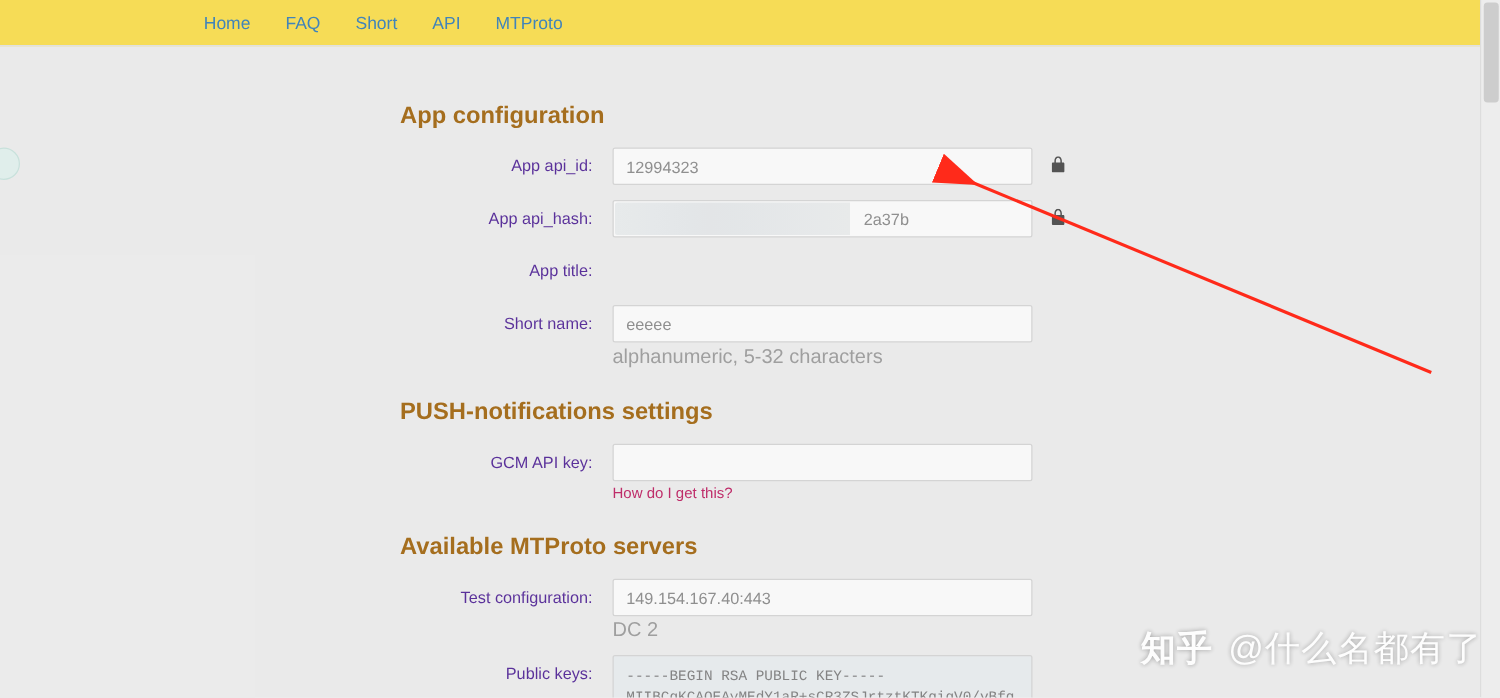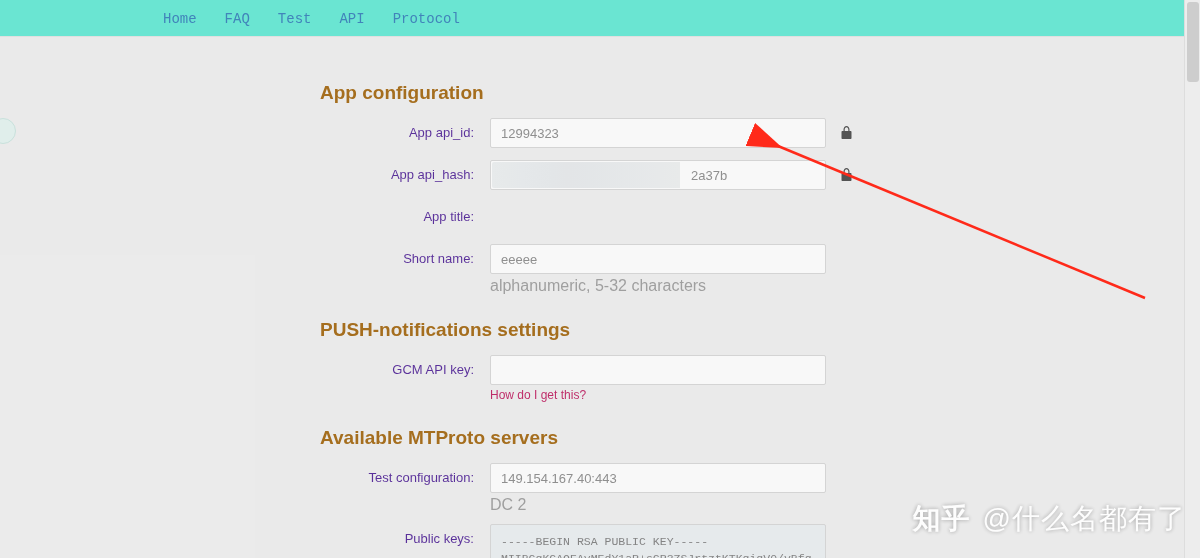--- a/index.html
+++ b/index.html
@@ -12,24 +12,23 @@
       overflow:hidden;
       position:relative;
     }
     .overlay {
       position:absolute; inset:0;
       background:rgba(200,200,200,0.12);
       pointer-events:none;
       z-index:5;
     }
     .topnav {
-      background:#5eead4;
+      background:#fde047;
       border-bottom:1px solid #e4e4e4;
       padding:10px 0 8px 0;
-      font-family:Liberation Mono, monospace;
     }
     .topnav ul {
       list-style:none;
       display:flex;
       gap:28px;
       margin-left:163px;
     }
     .topnav a {
       color:#2f7bb9;
       text-decoration:none;
@@ -176,23 +175,23 @@
 </head>
 <body>
 
 <div class="overlay"></div>
 <div class="bubble"></div>
 
 <nav class="topnav">
   <ul>
     <li><a href="#">Home</a></li>
     <li><a href="#">FAQ</a></li>
-    <li><a href="#">Test</a></li>
+    <li><a href="#">Short</a></li>
     <li><a href="#">API</a></li>
-    <li><a href="#">Protocol</a></li>
+    <li><a href="#">MTProto</a></li>
   </ul>
 </nav>
 
 <div class="content">
 
   <h3 class="section-title">App configuration</h3>
 
   <div class="form-row">
     <div class="form-label">App api_id:</div>
     <div class="form-field">

